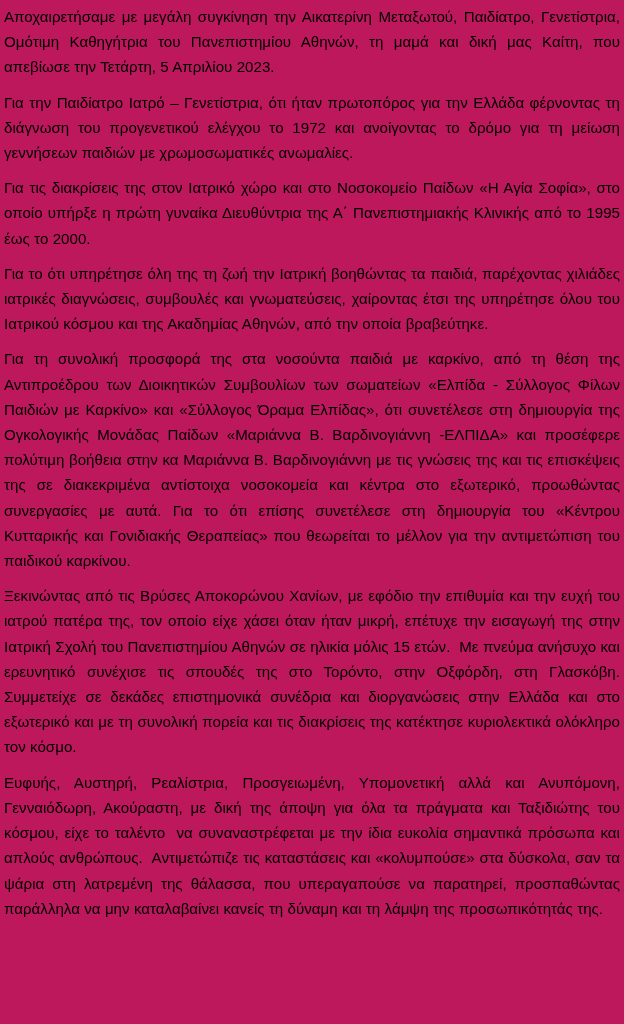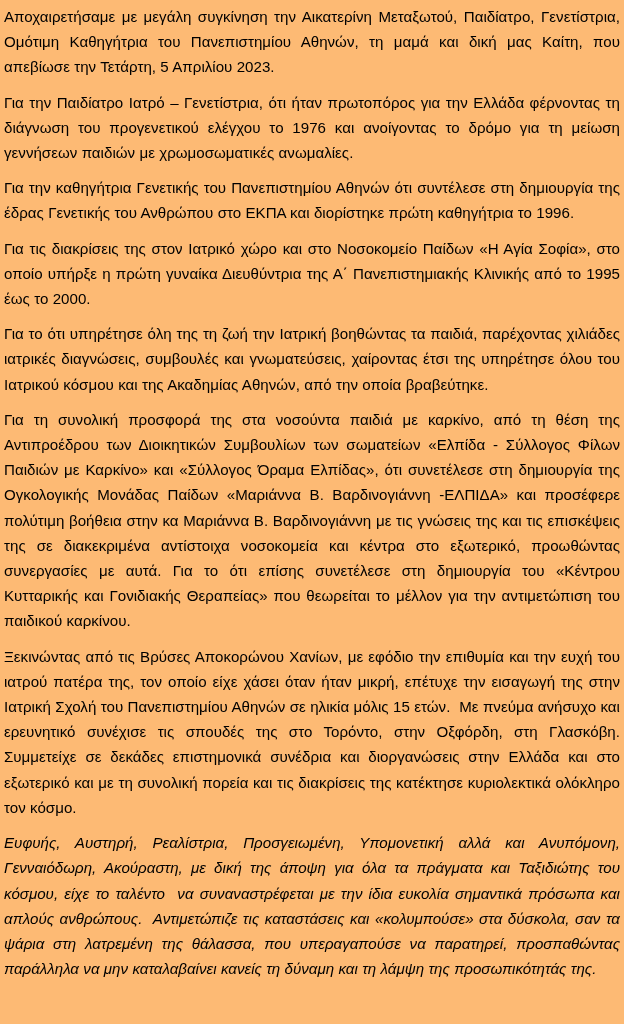--- a/index.html
+++ b/index.html
@@ -13,50 +13,48 @@
     height: 1024px;
     overflow: hidden;
     font-family: "Liberation Sans", "DejaVu Sans", sans-serif;
     color: #000000;
   }
   .page {
     box-sizing: border-box;
     width: 624px;
     height: 1024px;
     padding: 4px 4px 14px 4px;
-    background: #fdba74;
+    background: #be185d;
   }
   .doc-body {
     width: 616px;
   }
   p.para {
     margin: 0 0 10px 0;
     padding: 0;
     font-size: 15.1px;
     line-height: 25.2px;
     text-align: justify;
     text-justify: inter-word;
     word-spacing: 0.1px;
     letter-spacing: 0.02px;
     -webkit-hyphens: none;
     hyphens: none;
     white-space: pre-wrap;
   }
   p.para:last-child {
     margin-bottom: 16px;
-    font-style: italic;
   }
 </style>
 </head>
 <body>
 
 <div class="page">
   <div class="doc-body">
     <p class="para">Αποχαιρετήσαμε με μεγάλη συγκίνηση την Αικατερίνη Μεταξωτού, Παιδίατρο, Γενετίστρια, Ομότιμη Καθηγήτρια του Πανεπιστημίου Αθηνών, τη μαμά και δική μας Καίτη, που απεβίωσε την Τετάρτη, 5 Απριλίου 2023.</p>
-    <p class="para">Για την Παιδίατρο Ιατρό – Γενετίστρια, ότι ήταν πρωτοπόρος για την Ελλάδα φέρνοντας τη διάγνωση του προγενετικού ελέγχου το 1976 και ανοίγοντας το δρόμο για τη μείωση γεννήσεων παιδιών με χρωμοσωματικές ανωμαλίες.</p>
-    <p class="para">Για την καθηγήτρια Γενετικής του Πανεπιστημίου Αθηνών ότι συντέλεσε στη δημιουργία της έδρας Γενετικής του Ανθρώπου στο ΕΚΠΑ και διορίστηκε πρώτη καθηγήτρια το 1996.</p>
+    <p class="para">Για την Παιδίατρο Ιατρό – Γενετίστρια, ότι ήταν πρωτοπόρος για την Ελλάδα φέρνοντας τη διάγνωση του προγενετικού ελέγχου το 1972 και ανοίγοντας το δρόμο για τη μείωση γεννήσεων παιδιών με χρωμοσωματικές ανωμαλίες.</p>
     <p class="para">Για τις διακρίσεις της στον Ιατρικό χώρο και στο Νοσοκομείο Παίδων «Η Αγία Σοφία», στο οποίο υπήρξε η πρώτη γυναίκα Διευθύντρια της Α΄ Πανεπιστημιακής Κλινικής από το 1995 έως το 2000.</p>
     <p class="para">Για το ότι υπηρέτησε όλη της τη ζωή την Ιατρική βοηθώντας τα παιδιά, παρέχοντας χιλιάδες ιατρικές διαγνώσεις, συμβουλές και γνωματεύσεις, χαίροντας έτσι της υπηρέτησε όλου του Ιατρικού κόσμου και της Ακαδημίας Αθηνών, από την οποία βραβεύτηκε.</p>
     <p class="para">Για τη συνολική προσφορά της στα νοσούντα παιδιά με καρκίνο, από τη θέση της Αντιπροέδρου των Διοικητικών Συμβουλίων των σωματείων «Ελπίδα - Σύλλογος Φίλων Παιδιών με Καρκίνο» και «Σύλλογος Όραμα Ελπίδας», ότι συνετέλεσε στη δημιουργία της Ογκολογικής Μονάδας Παίδων «Μαριάννα Β. Βαρδινογιάννη -ΕΛΠΙΔΑ» και προσέφερε πολύτιμη βοήθεια στην κα Μαριάννα Β. Βαρδινογιάννη με τις γνώσεις της και τις επισκέψεις της σε διακεκριμένα αντίστοιχα νοσοκομεία και κέντρα στο εξωτερικό, προωθώντας συνεργασίες με αυτά. Για το ότι επίσης συνετέλεσε στη δημιουργία του «Κέντρου Κυτταρικής και Γονιδιακής Θεραπείας» που θεωρείται το μέλλον για την αντιμετώπιση του παιδικού καρκίνου.</p>
     <p class="para">Ξεκινώντας από τις Βρύσες Αποκορώνου Χανίων, με εφόδιο την επιθυμία και την ευχή του ιατρού πατέρα της, τον οποίο είχε χάσει όταν ήταν μικρή, επέτυχε την εισαγωγή της στην Ιατρική Σχολή του Πανεπιστημίου Αθηνών σε ηλικία μόλις 15 ετών.  Με πνεύμα ανήσυχο και ερευνητικό συνέχισε τις σπουδές της στο Τορόντο, στην Οξφόρδη, στη Γλασκόβη. Συμμετείχε σε δεκάδες επιστημονικά συνέδρια και διοργανώσεις στην Ελλάδα και στο εξωτερικό και με τη συνολική πορεία και τις διακρίσεις της κατέκτησε κυριολεκτικά ολόκληρο τον κόσμο.</p>
     <p class="para">Ευφυής, Αυστηρή, Ρεαλίστρια, Προσγειωμένη, Υπομονετική αλλά και Ανυπόμονη, Γενναιόδωρη, Ακούραστη, με δική της άποψη για όλα τα πράγματα και Ταξιδιώτης του κόσμου, είχε το ταλέντο  να συναναστρέφεται με την ίδια ευκολία σημαντικά πρόσωπα και απλούς ανθρώπους.  Αντιμετώπιζε τις καταστάσεις και «κολυμπούσε» στα δύσκολα, σαν τα ψάρια στη λατρεμένη της θάλασσα, που υπεραγαπούσε να παρατηρεί, προσπαθώντας παράλληλα να μην καταλαβαίνει κανείς τη δύναμη και τη λάμψη της προσωπικότητάς της.</p>
   </div>
 </div>
 
 </body></html>

